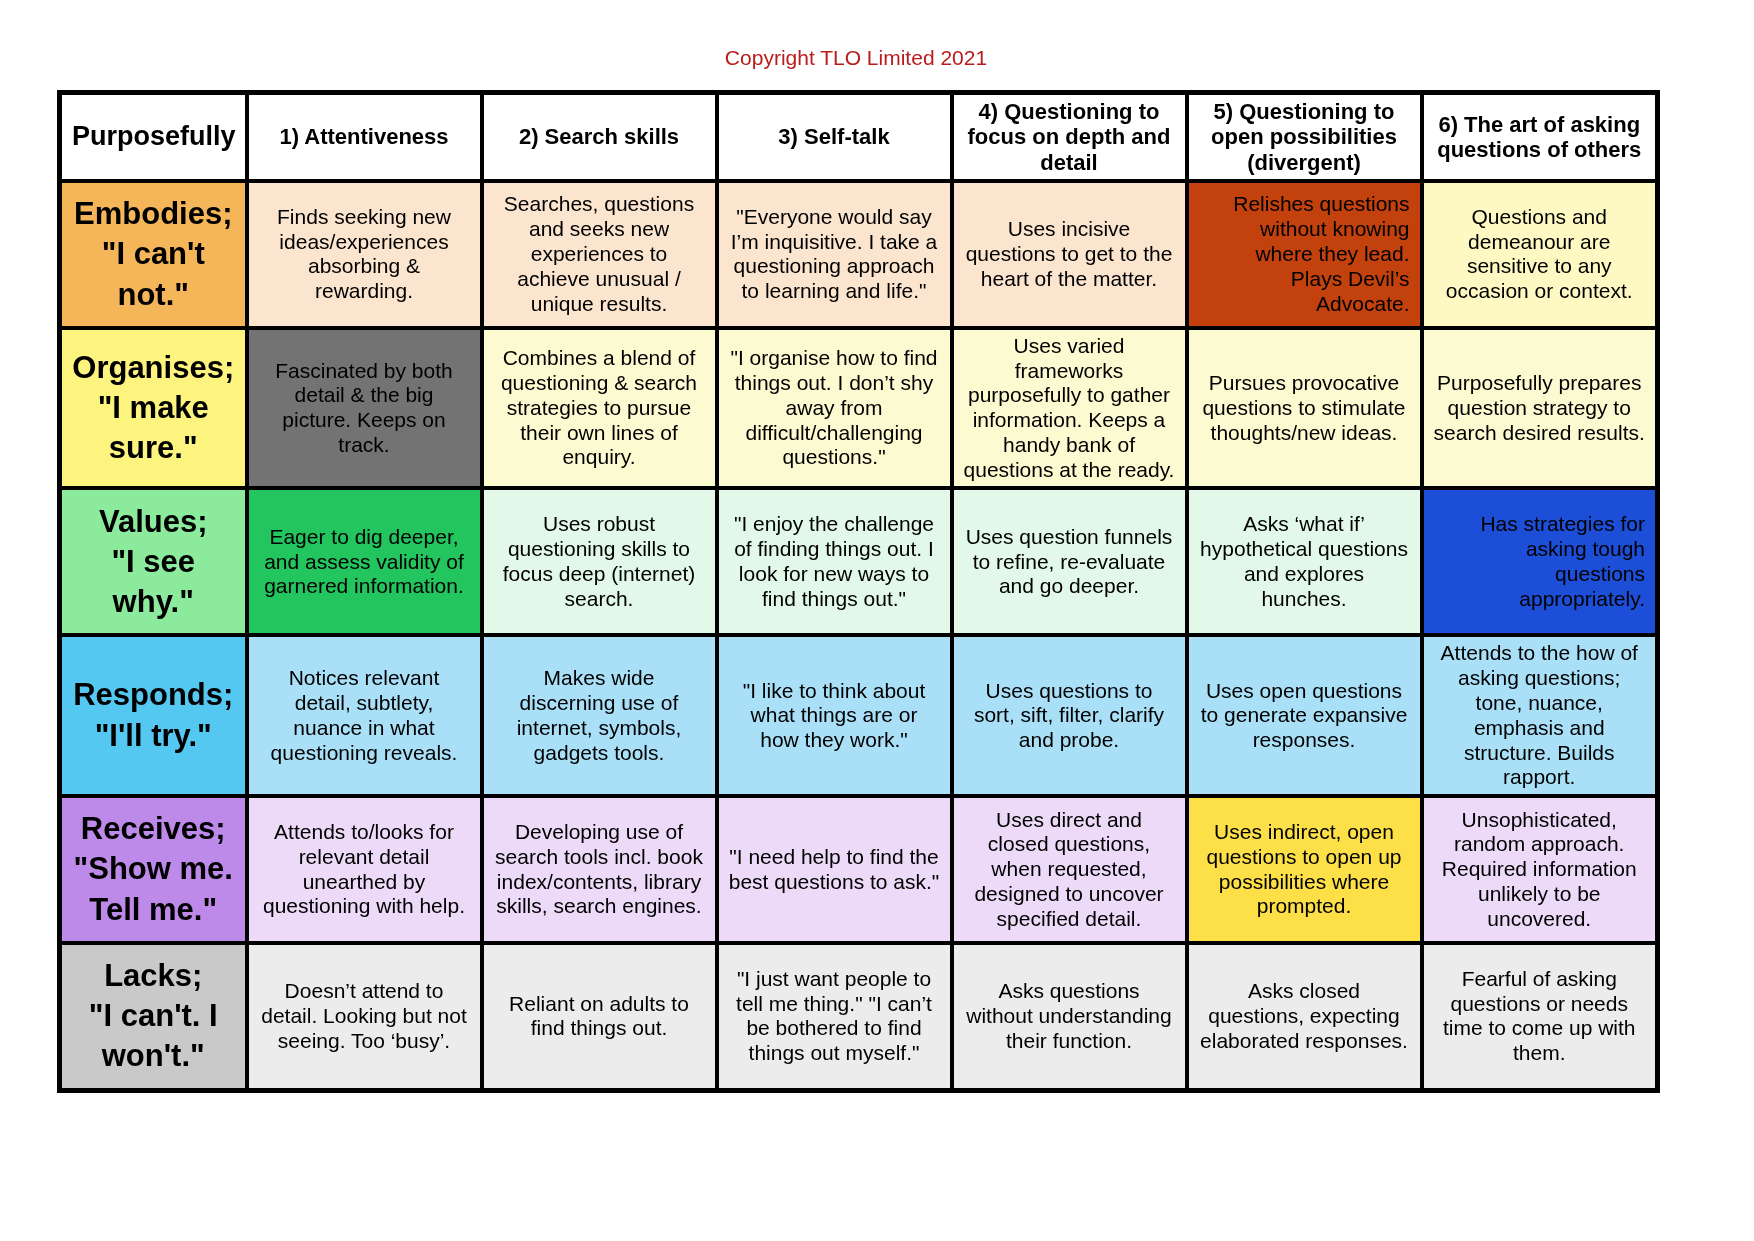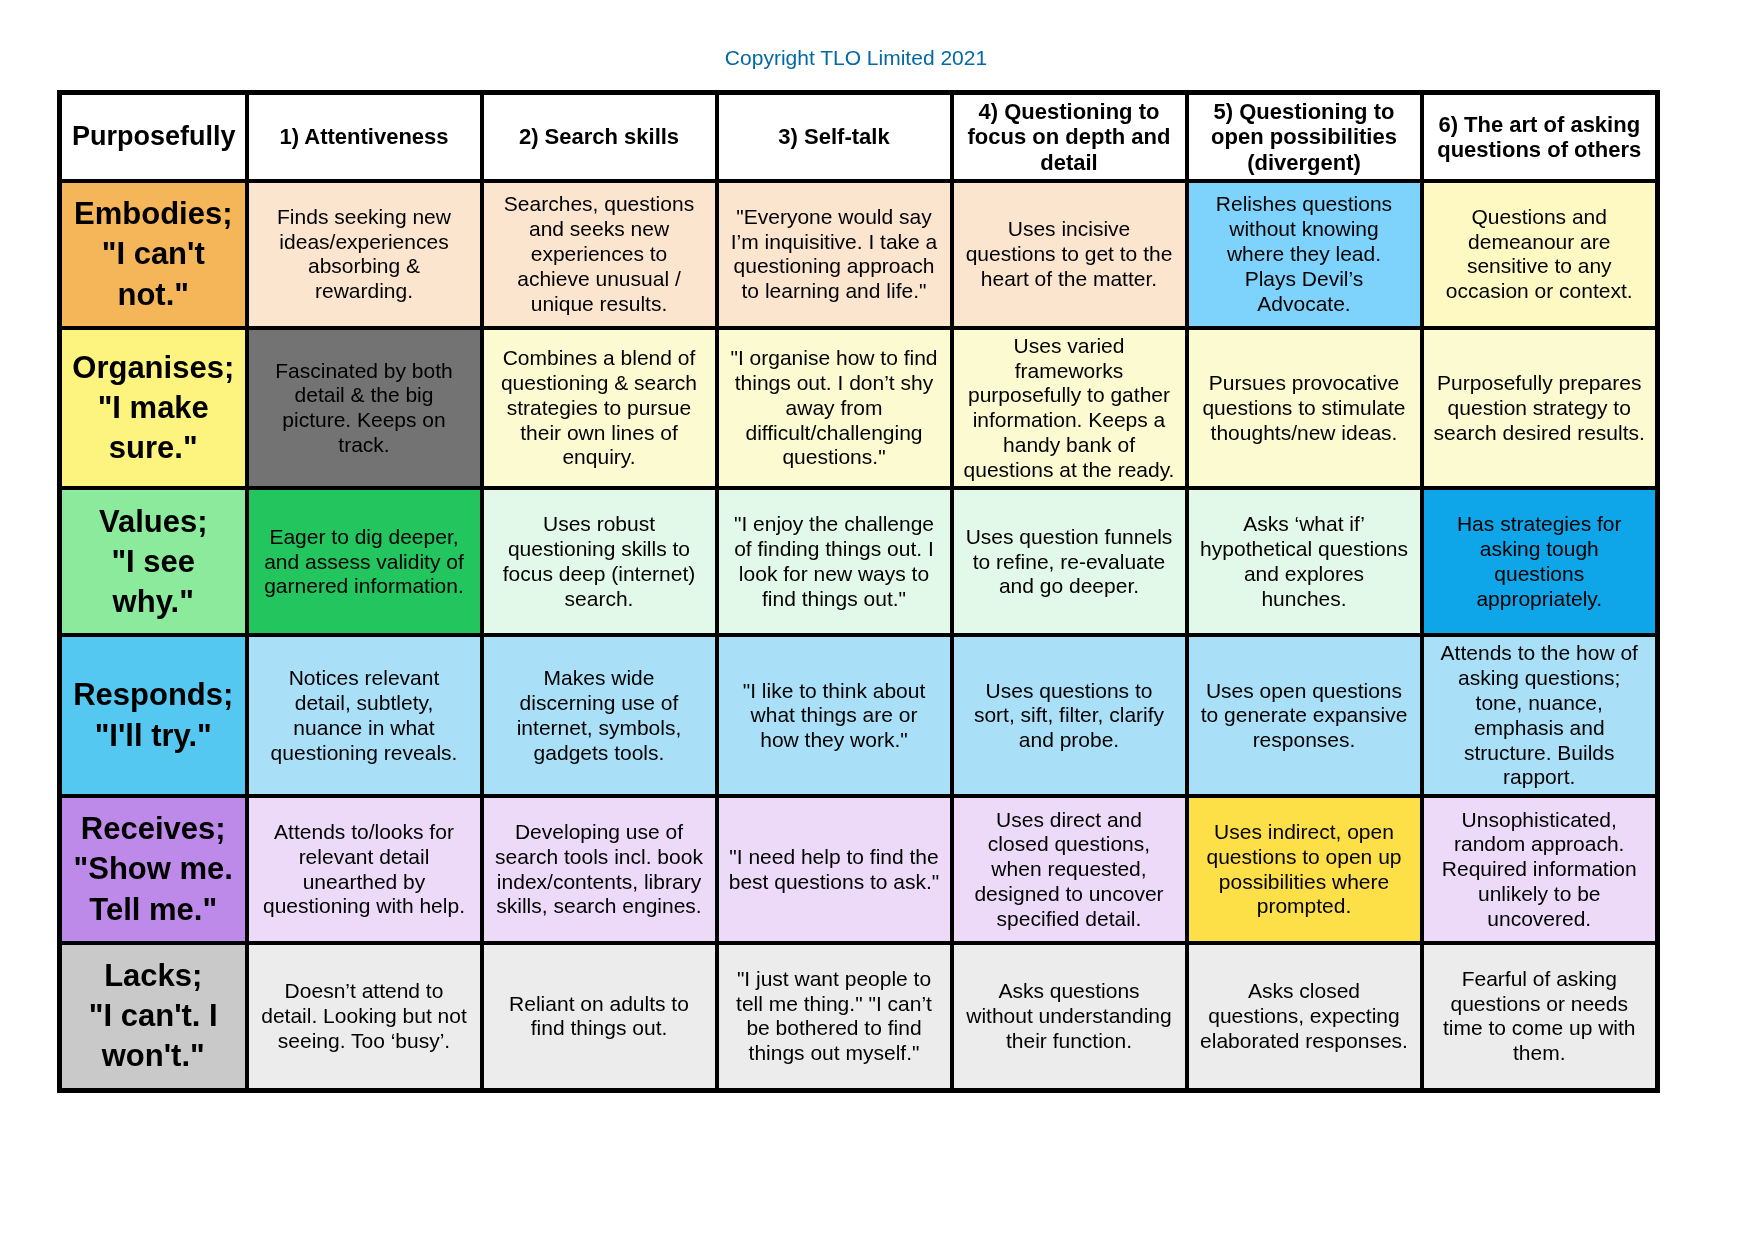--- a/index.html
+++ b/index.html
@@ -15,21 +15,21 @@
     position: relative;
   }
   .page {
     padding-top: 46px;
   }
   .copyright {
     width: 1598px;
     margin: 0 0 20px 57px;
     text-align: center;
     font-size: 21px;
-    color: #0369a1;
+    color: #b91c1c;
   }
   table.rubric {
     border-collapse: collapse;
     table-layout: fixed;
     width: 1598px;
     margin-left: 57px;
     border: 5px solid #000000;
   }
   table.rubric td, table.rubric th {
     border: 4px solid #000000;
@@ -91,21 +91,21 @@
       <th class="col-head">6) The art of asking questions of others</th>
     </tr>
 
     <tr class="data-row">
       <td class="row-label" style="background-color: rgb(245, 181, 89);">Embodies;
 "I can't not."</td>
       <td class="cell" style="background-color: rgb(251, 229, 207);">Finds seeking new ideas/experiences absorbing &amp; rewarding.</td>
       <td class="cell" style="background-color: rgb(251, 229, 207);">Searches, questions and seeks new experiences to achieve unusual / unique results.</td>
       <td class="cell" style="background-color: rgb(251, 229, 207);">"Everyone would say I’m inquisitive. I take a questioning approach to learning and life."</td>
       <td class="cell" style="background-color: rgb(251, 229, 207);">Uses incisive questions to get to the heart of the matter.</td>
-      <td class="cell" style="background-color: #7dd3fc;">Relishes questions without knowing where they lead. Plays Devil’s Advocate.</td>
+      <td class="cell" style="background-color: #c2410c; text-align: right;">Relishes questions without knowing where they lead. Plays Devil’s Advocate.</td>
       <td class="cell" style="background-color: #fef9c3;">Questions and demeanour are sensitive to any occasion or context.</td>
     </tr>
 
     <tr class="data-row">
       <td class="row-label" style="background-color: rgb(252, 244, 126);">Organises;
 "I make sure."</td>
       <td class="cell" style="background-color: #737373;">Fascinated by both detail &amp; the big picture. Keeps on track.</td>
       <td class="cell" style="background-color: rgb(252, 250, 208);">Combines a blend of questioning &amp; search strategies to pursue their own lines of enquiry.</td>
       <td class="cell" style="background-color: rgb(252, 250, 208);">"I organise how to find things out. I don’t shy away from difficult/challenging questions."</td>
       <td class="cell" style="background-color: rgb(252, 250, 208);">Uses varied frameworks purposefully to gather information. Keeps a handy bank of questions at the ready.</td>
@@ -114,21 +114,21 @@
     </tr>
 
     <tr class="data-row">
       <td class="row-label" style="background-color: rgb(140, 234, 157);">Values;
 "I see why."</td>
       <td class="cell" style="background-color: #22c55e;">Eager to dig deeper, and assess validity of garnered information.</td>
       <td class="cell" style="background-color: rgb(226, 248, 232);">Uses robust questioning skills to focus deep (internet) search.</td>
       <td class="cell" style="background-color: rgb(226, 248, 232);">"I enjoy the challenge of finding things out. I look for new ways to find things out."</td>
       <td class="cell" style="background-color: rgb(226, 248, 232);">Uses question funnels to refine, re-evaluate and go deeper.</td>
       <td class="cell" style="background-color: rgb(226, 248, 232);">Asks ‘what if’ hypothetical questions and explores hunches.</td>
-      <td class="cell" style="background-color: #0ea5e9;">Has strategies for asking tough questions appropriately.</td>
+      <td class="cell" style="background-color: #1d4ed8; text-align: right;">Has strategies for asking tough questions appropriately.</td>
     </tr>
 
     <tr class="data-row">
       <td class="row-label" style="background-color: rgb(85, 200, 242);">Responds;
 "I'll try."</td>
       <td class="cell" style="background-color: rgb(169, 224, 247);">Notices relevant detail, subtlety, nuance in what questioning reveals.</td>
       <td class="cell" style="background-color: rgb(169, 224, 247);">Makes wide discerning use of internet, symbols, gadgets tools.</td>
       <td class="cell" style="background-color: rgb(169, 224, 247);">"I like to think about what things are or how they work."</td>
       <td class="cell" style="background-color: rgb(169, 224, 247);">Uses questions to sort, sift, filter, clarify and probe.</td>
       <td class="cell" style="background-color: rgb(169, 224, 247);">Uses open questions to generate expansive responses.</td>

